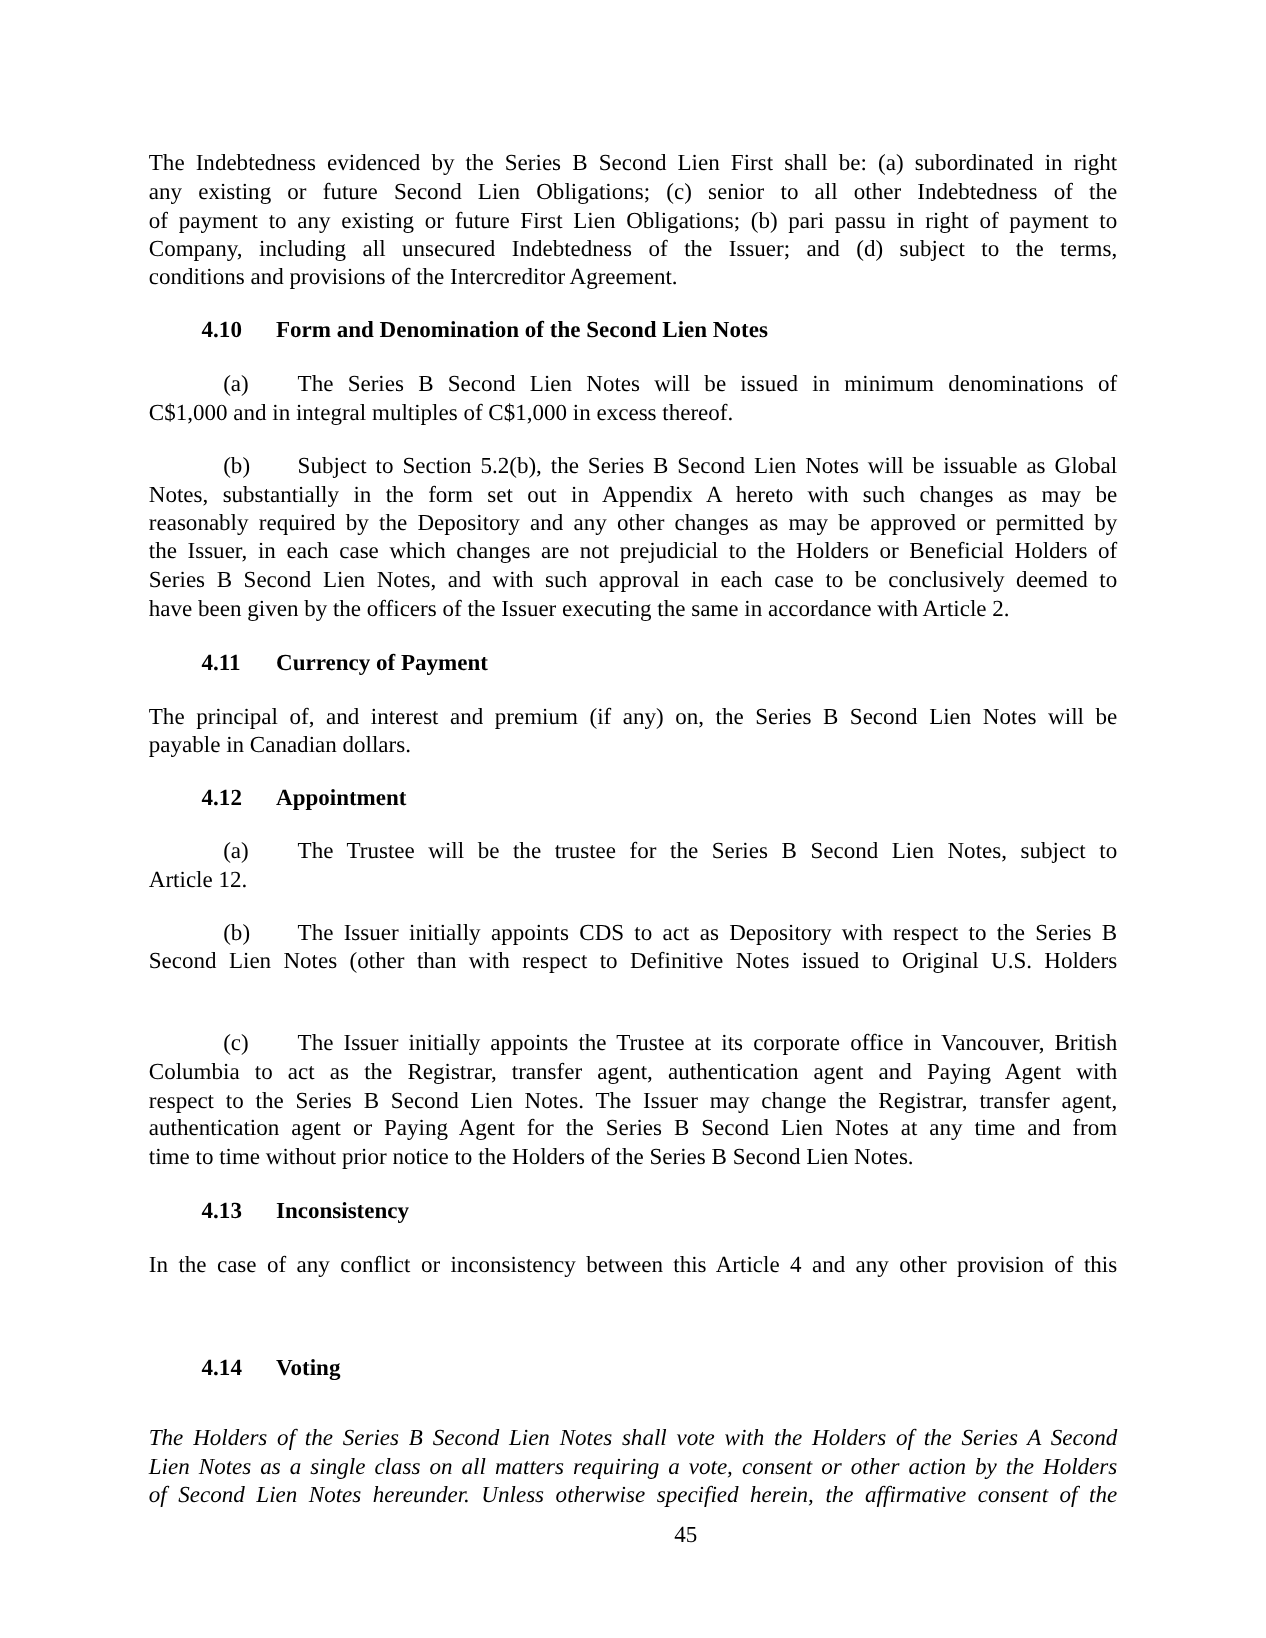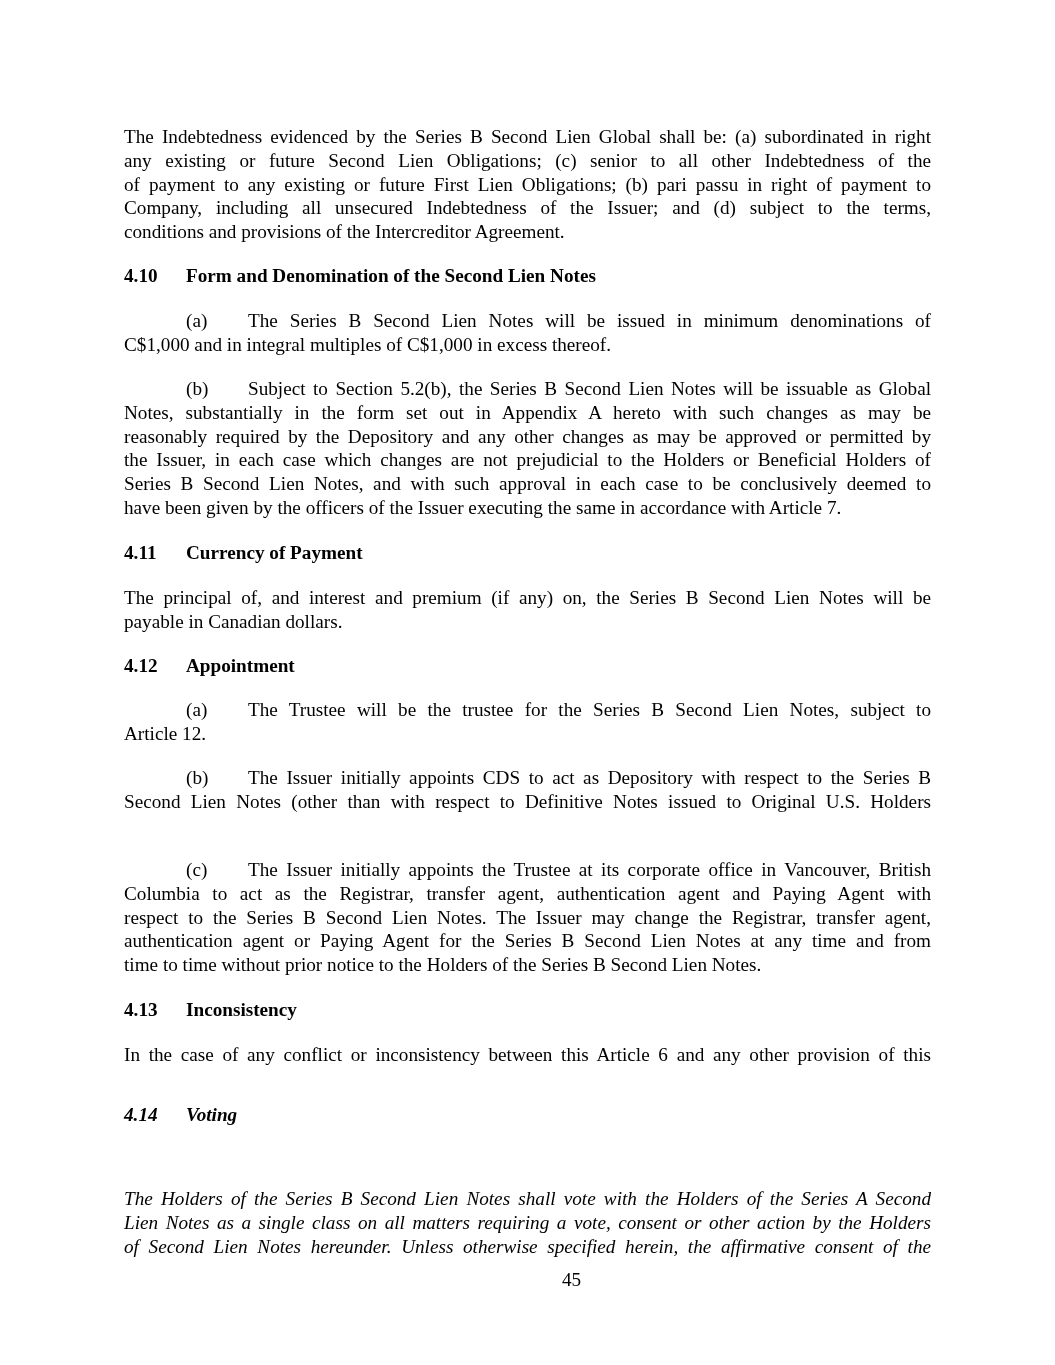--- a/index.html
+++ b/index.html
@@ -13,36 +13,36 @@
     .block { position: absolute; left: 124px; width: 807px; }
     .line {
       display: block; height: 23.8px; line-height: 23.8px;
       white-space: nowrap; text-align: justify; text-align-last: justify;
     }
     .line.last { text-align-last: left; }
     .heading {
       position: absolute; left: 124px; height: 24px; line-height: 24px;
       font-weight: bold; white-space: nowrap;
     }
-    .heading .num { display: inline-block; width: 62px; }
+    .heading .num { display: inline-block; width: 62px; margin-left: 44px; }
     .indent-label { display: inline-block; width: 62px; margin-left: 62px; text-align: left; }
     .first-line { display: flex; justify-content: space-between; }
     .first-line .body-text { flex: 1; text-align: justify; text-align-last: justify; }
     .page-number {
       position: absolute; left: 0; width: 1055px; top: 1268px;
       text-align: center; line-height: 24px; padding-left: 44px;
     }
   </style>
 </head>
 <body>
 
 <div class="page">
 
   <div class="block" style="top:125px;">
-    <span class="line">The Indebtedness evidenced by the Series B Second Lien Global shall be: (a) subordinated in right</span>
+    <span class="line">The Indebtedness evidenced by the Series B Second Lien First shall be: (a) subordinated in right</span>
     <span class="line">any existing or future Second Lien Obligations; (c) senior to all other Indebtedness of the</span>
     <span class="line">of payment to any existing or future First Lien Obligations; (b) pari passu in right of payment to</span>
     <span class="line">Company, including all unsecured Indebtedness of the Issuer; and (d) subject to the terms,</span>
     <span class="line last">conditions and provisions of the Intercreditor Agreement.</span>
   </div>
 
   <div class="heading" style="top:264px;">
     <span class="num">4.10</span><span>Form and Denomination of the Second Lien Notes</span>
   </div>
 
@@ -56,21 +56,21 @@
 
   <div class="block" style="top:377px;">
     <div class="line first-line">
       <span class="indent-label">(b)</span>
       <span class="body-text">Subject to Section 5.2(b), the Series B Second Lien Notes will be issuable as Global</span>
     </div>
     <span class="line">Notes, substantially in the form set out in Appendix A hereto with such changes as may be</span>
     <span class="line">reasonably required by the Depository and any other changes as may be approved or permitted by</span>
     <span class="line">the Issuer, in each case which changes are not prejudicial to the Holders or Beneficial Holders of</span>
     <span class="line">Series B Second Lien Notes, and with such approval in each case to be conclusively deemed to</span>
-    <span class="line last">have been given by the officers of the Issuer executing the same in accordance with Article 7.</span>
+    <span class="line last">have been given by the officers of the Issuer executing the same in accordance with Article 2.</span>
   </div>
 
   <div class="heading" style="top:541px;">
     <span class="num">4.11</span><span>Currency of Payment</span>
   </div>
 
   <div class="block" style="top:586px;">
     <span class="line">The principal of, and interest and premium (if any) on, the Series B Second Lien Notes will be</span>
     <span class="line last">payable in Canadian dollars.</span>
   </div>
@@ -104,24 +104,24 @@
     <span class="line">respect to the Series B Second Lien Notes. The Issuer may change the Registrar, transfer agent,</span>
     <span class="line">authentication agent or Paying Agent for the Series B Second Lien Notes at any time and from</span>
     <span class="line last">time to time without prior notice to the Holders of the Series B Second Lien Notes.</span>
   </div>
 
   <div class="heading" style="top:998px;">
     <span class="num">4.13</span><span>Inconsistency</span>
   </div>
 
   <div class="block" style="top:1043px;">
-    <span class="line">In the case of any conflict or inconsistency between this Article 6 and any other provision of this</span>
+    <span class="line">In the case of any conflict or inconsistency between this Article 4 and any other provision of this</span>
   </div>
 
-  <div class="heading" style="top:1103px;font-style:italic;">
+  <div class="heading" style="top:1129px;">
     <span class="num">4.14</span><span>Voting</span>
   </div>
 
   <div class="block" style="top:1187px;font-style:italic;">
     <span class="line">The Holders of the Series B Second Lien Notes shall vote with the Holders of the Series A Second</span>
     <span class="line">Lien Notes as a single class on all matters requiring a vote, consent or other action by the Holders</span>
     <span class="line">of Second Lien Notes hereunder. Unless otherwise specified herein, the affirmative consent of the</span>
   </div>
 
   <div class="page-number">45</div>

